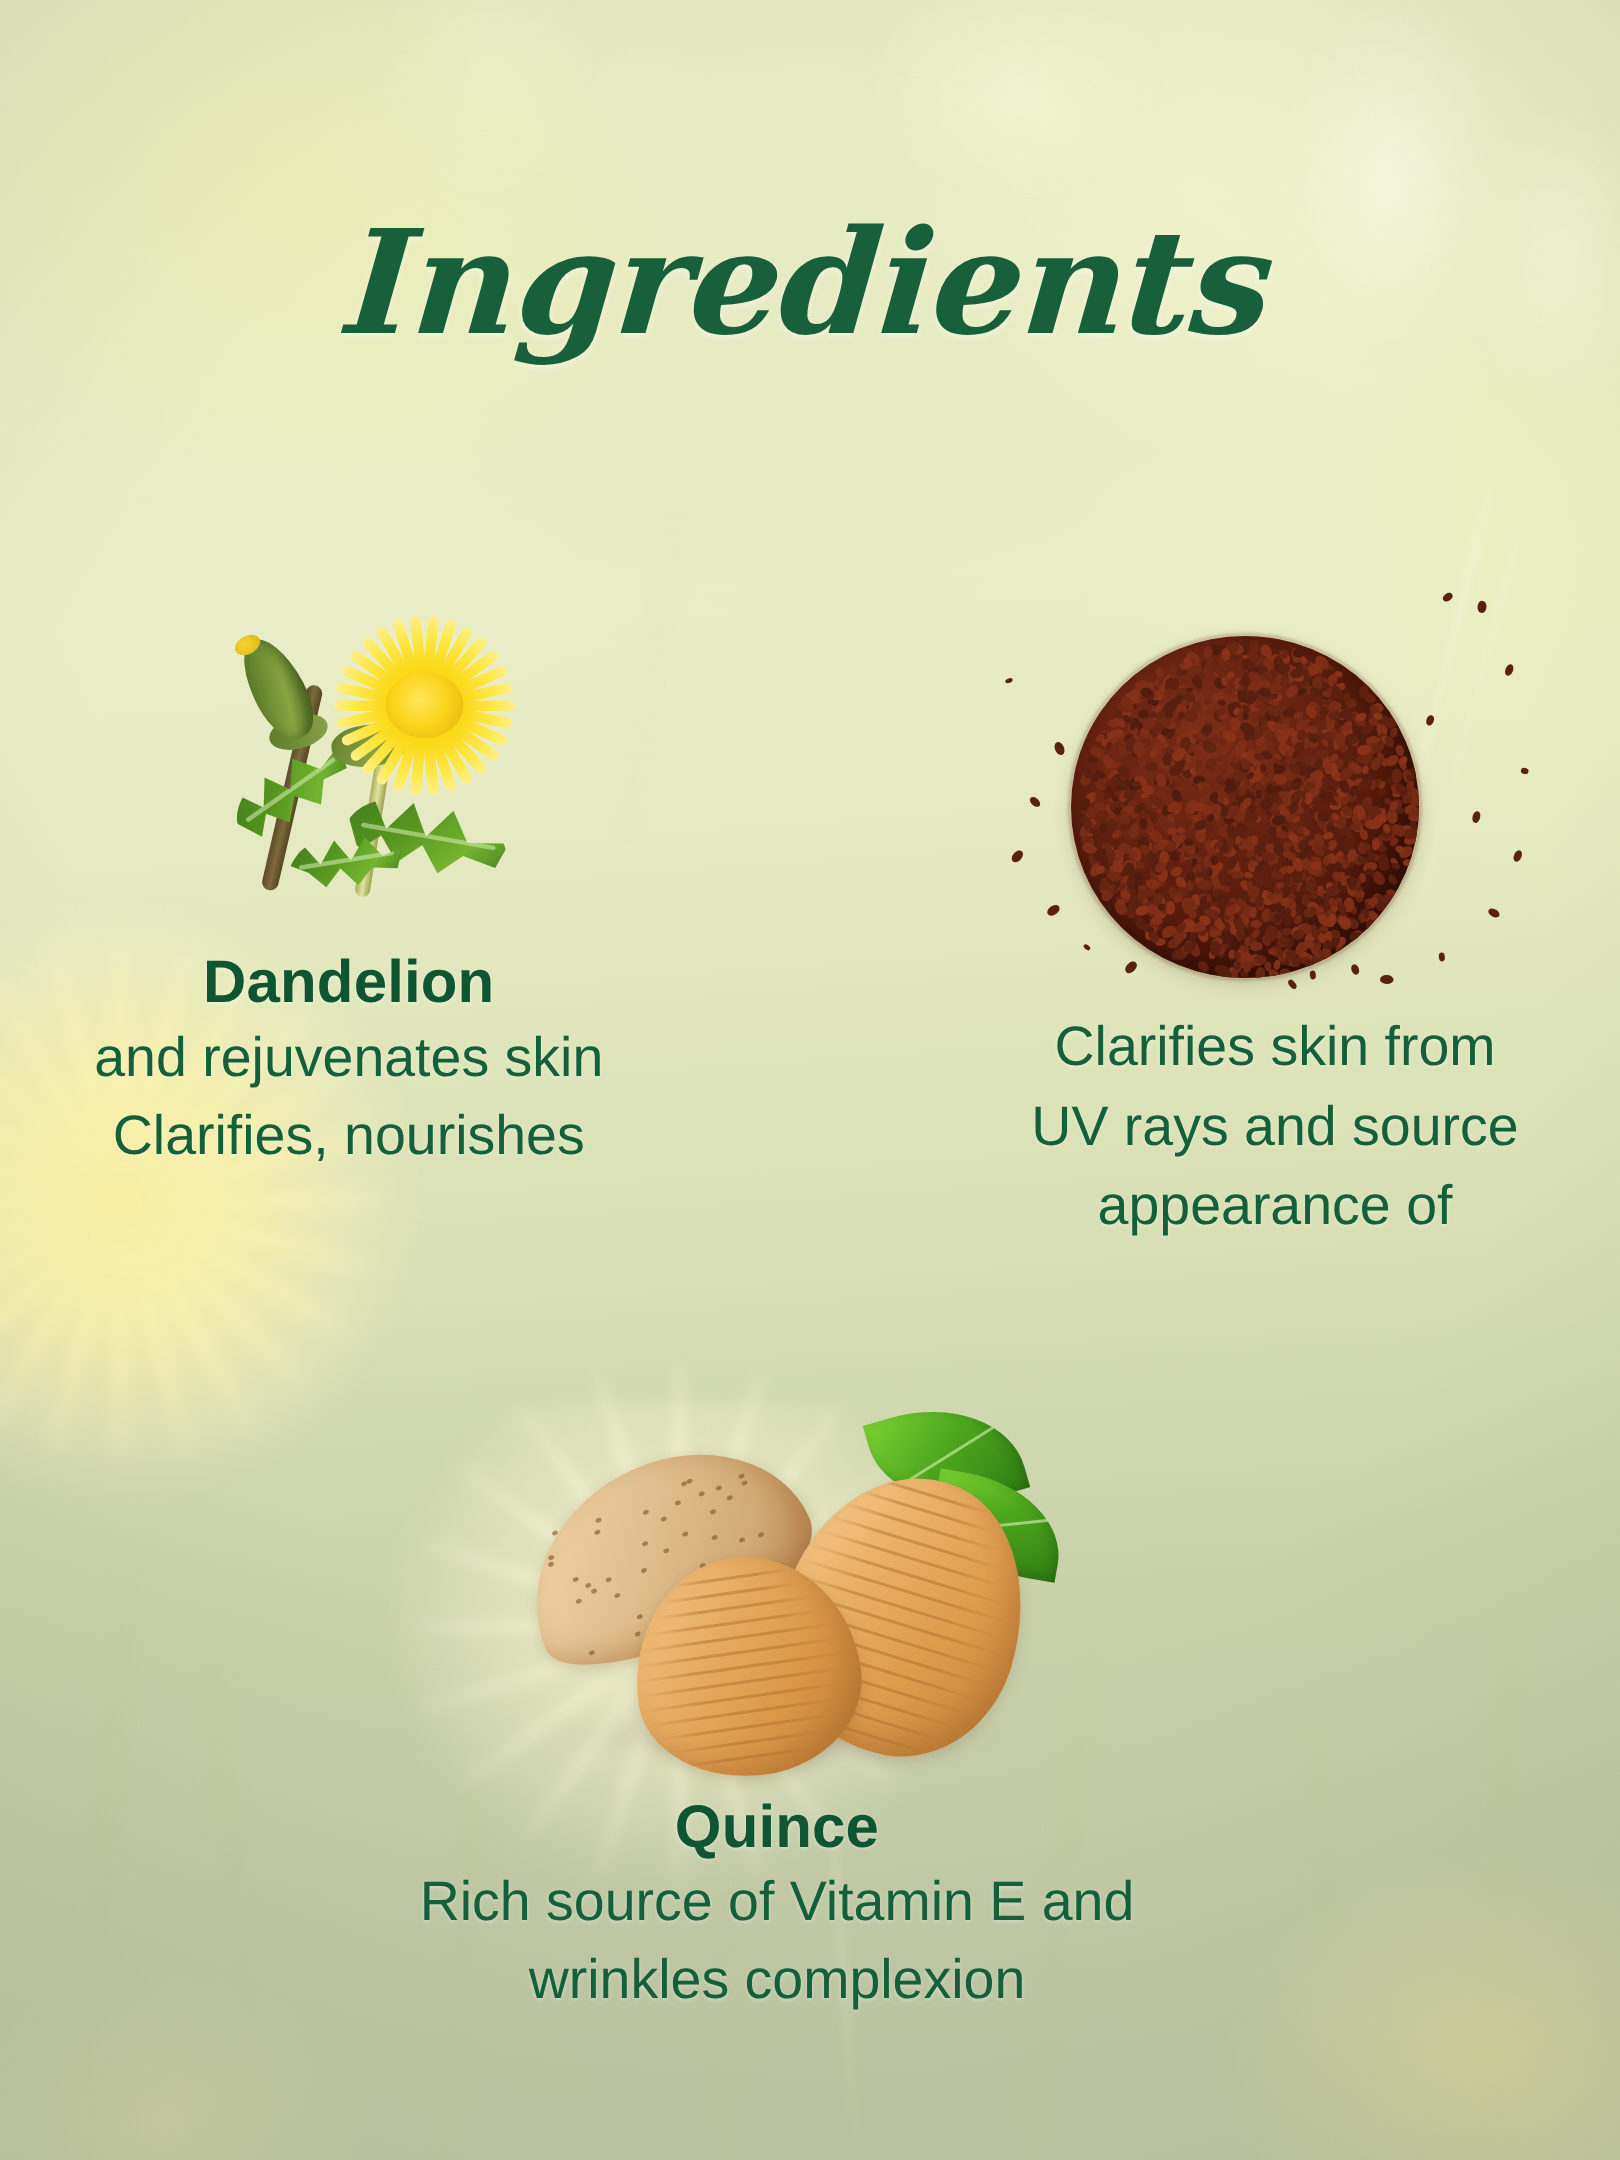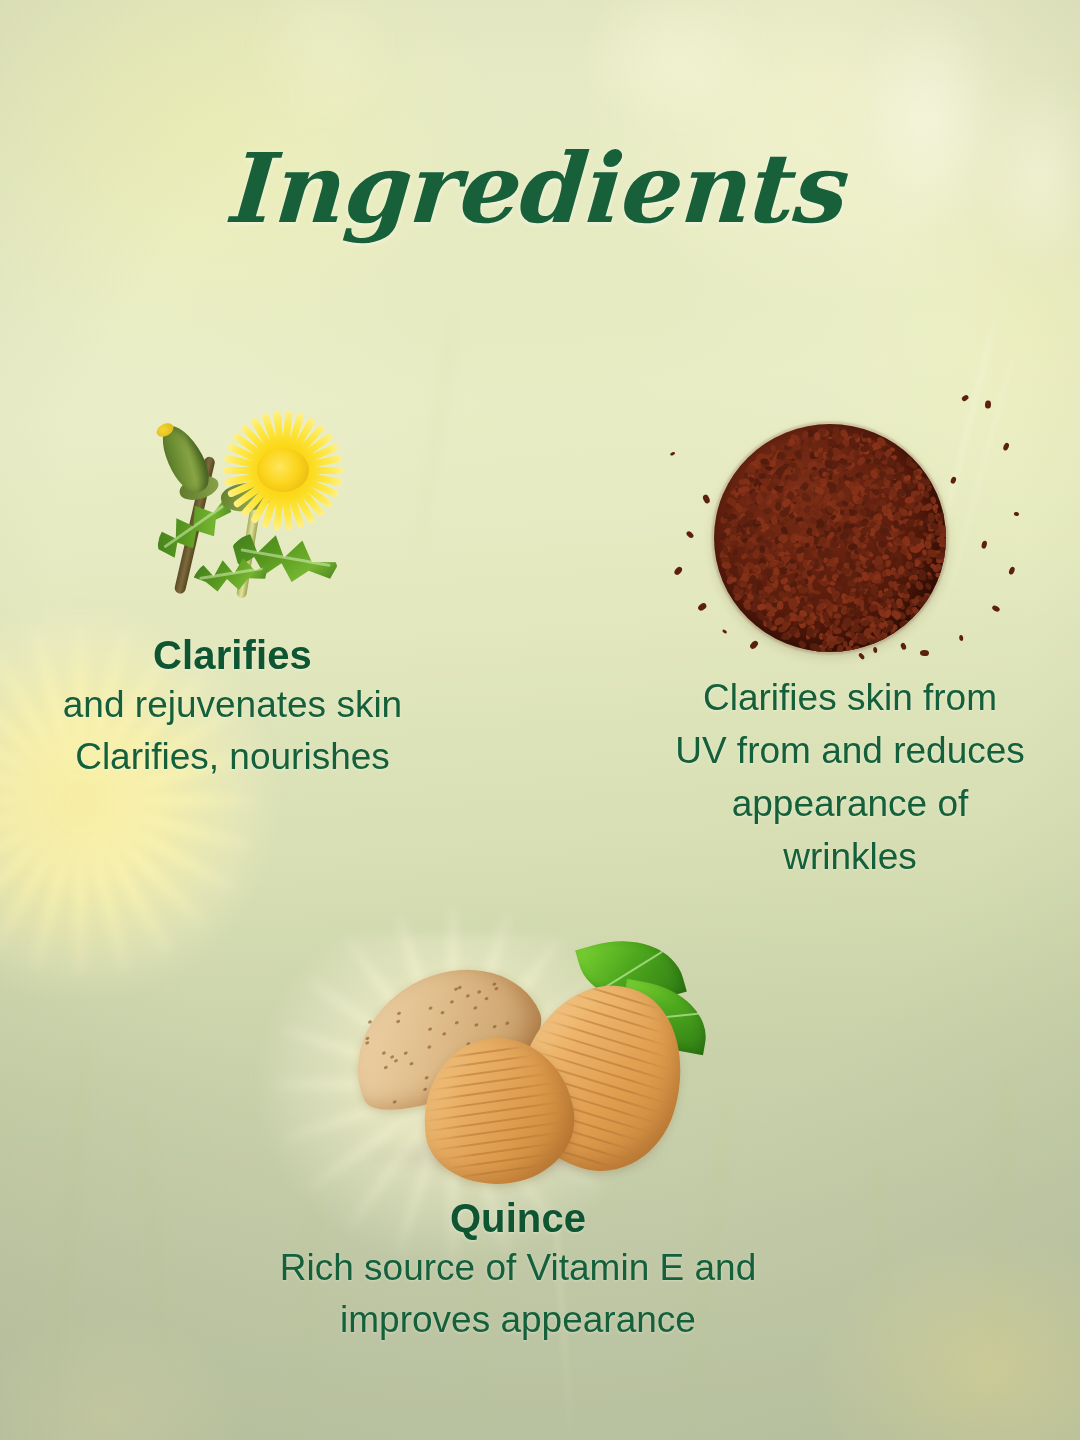--- a/index.html
+++ b/index.html
@@ -411,21 +411,21 @@
       <div class="dl-petal" style="transform:rotate(300deg)"></div>
       <div class="dl-petal" style="transform:rotate(312deg)"></div>
       <div class="dl-petal" style="transform:rotate(324deg)"></div>
       <div class="dl-petal" style="transform:rotate(336deg)"></div>
       <div class="dl-petal" style="transform:rotate(348deg)"></div>
       <div class="dl-flower-core"></div>
     </div>
   </div>
 
   <div class="block" id="block-dandelion">
-    <div class="ing-name">Clarifies</div>
+    <div class="ing-name">Dandelion</div>
     <div class="ing-desc">
       <span class="ing-desc-line">and rejuvenates skin</span>
       <span class="ing-desc-line">Clarifies, nourishes</span>
     </div>
   </div>
 
   <div class="art" id="art-quince">
     <div class="qs-pile" id="qs-pile">
         <i class="qs-grain" style="left:47.6px;top:115.0px;background:rgb(94,33,15);transform:rotate(9deg) scale(0.75)"></i>
         <i class="qs-grain" style="left:177.0px;top:186.0px;background:rgb(93,32,15);transform:rotate(146deg) scale(1.30)"></i>
@@ -1951,23 +1951,22 @@
         <i class="qs-stray" style="left:238px;top:252px;width:7.2px;height:4.8px;transform:rotate(69deg)"></i>
         <i class="qs-stray" style="left:8px;top:60px;width:5.1px;height:3.3px;transform:rotate(159deg)"></i>
         <i class="qs-stray" style="left:288px;top:86px;width:7.1px;height:4.7px;transform:rotate(109deg)"></i>
         <i class="qs-stray" style="left:318px;top:150px;width:8.1px;height:5.4px;transform:rotate(104deg)"></i>
       </div>
   </div>
 
   <div class="block" id="block-quince">
     <div class="ing-desc">
       <span class="ing-desc-line">Clarifies skin from</span>
-      <span class="ing-desc-line">UV from and reduces</span>
+      <span class="ing-desc-line">UV rays and source</span>
       <span class="ing-desc-line">appearance of</span>
-      <span class="ing-desc-line">wrinkles</span>
     </div>
   </div>
 
   <div class="art" id="art-almond">
     <div class="am-shadow"></div>
     <div class="am-leaf am-leaf-1"></div>
     <div class="am-leaf am-leaf-2"></div>
     <div class="am-nut am-shell" id="am-shell">
         <i class="speck" style="left:79px;top:63px"></i>
         <i class="speck" style="left:56px;top:71px"></i>
@@ -2040,17 +2039,17 @@
           <i class="am-line" style="left:16px;top:122px;width:108px"></i>
           <i class="am-line" style="left:23px;top:132px;width:93px"></i>
         </div>
     </div>
   </div>
 
   <div class="block" id="block-almond">
     <div class="ing-name">Quince</div>
     <div class="ing-desc">
       <span class="ing-desc-line">Rich source of Vitamin E and</span>
-      <span class="ing-desc-line">improves appearance</span>
+      <span class="ing-desc-line">wrinkles complexion</span>
     </div>
   </div>
 
 </div>
 
 </body></html>

